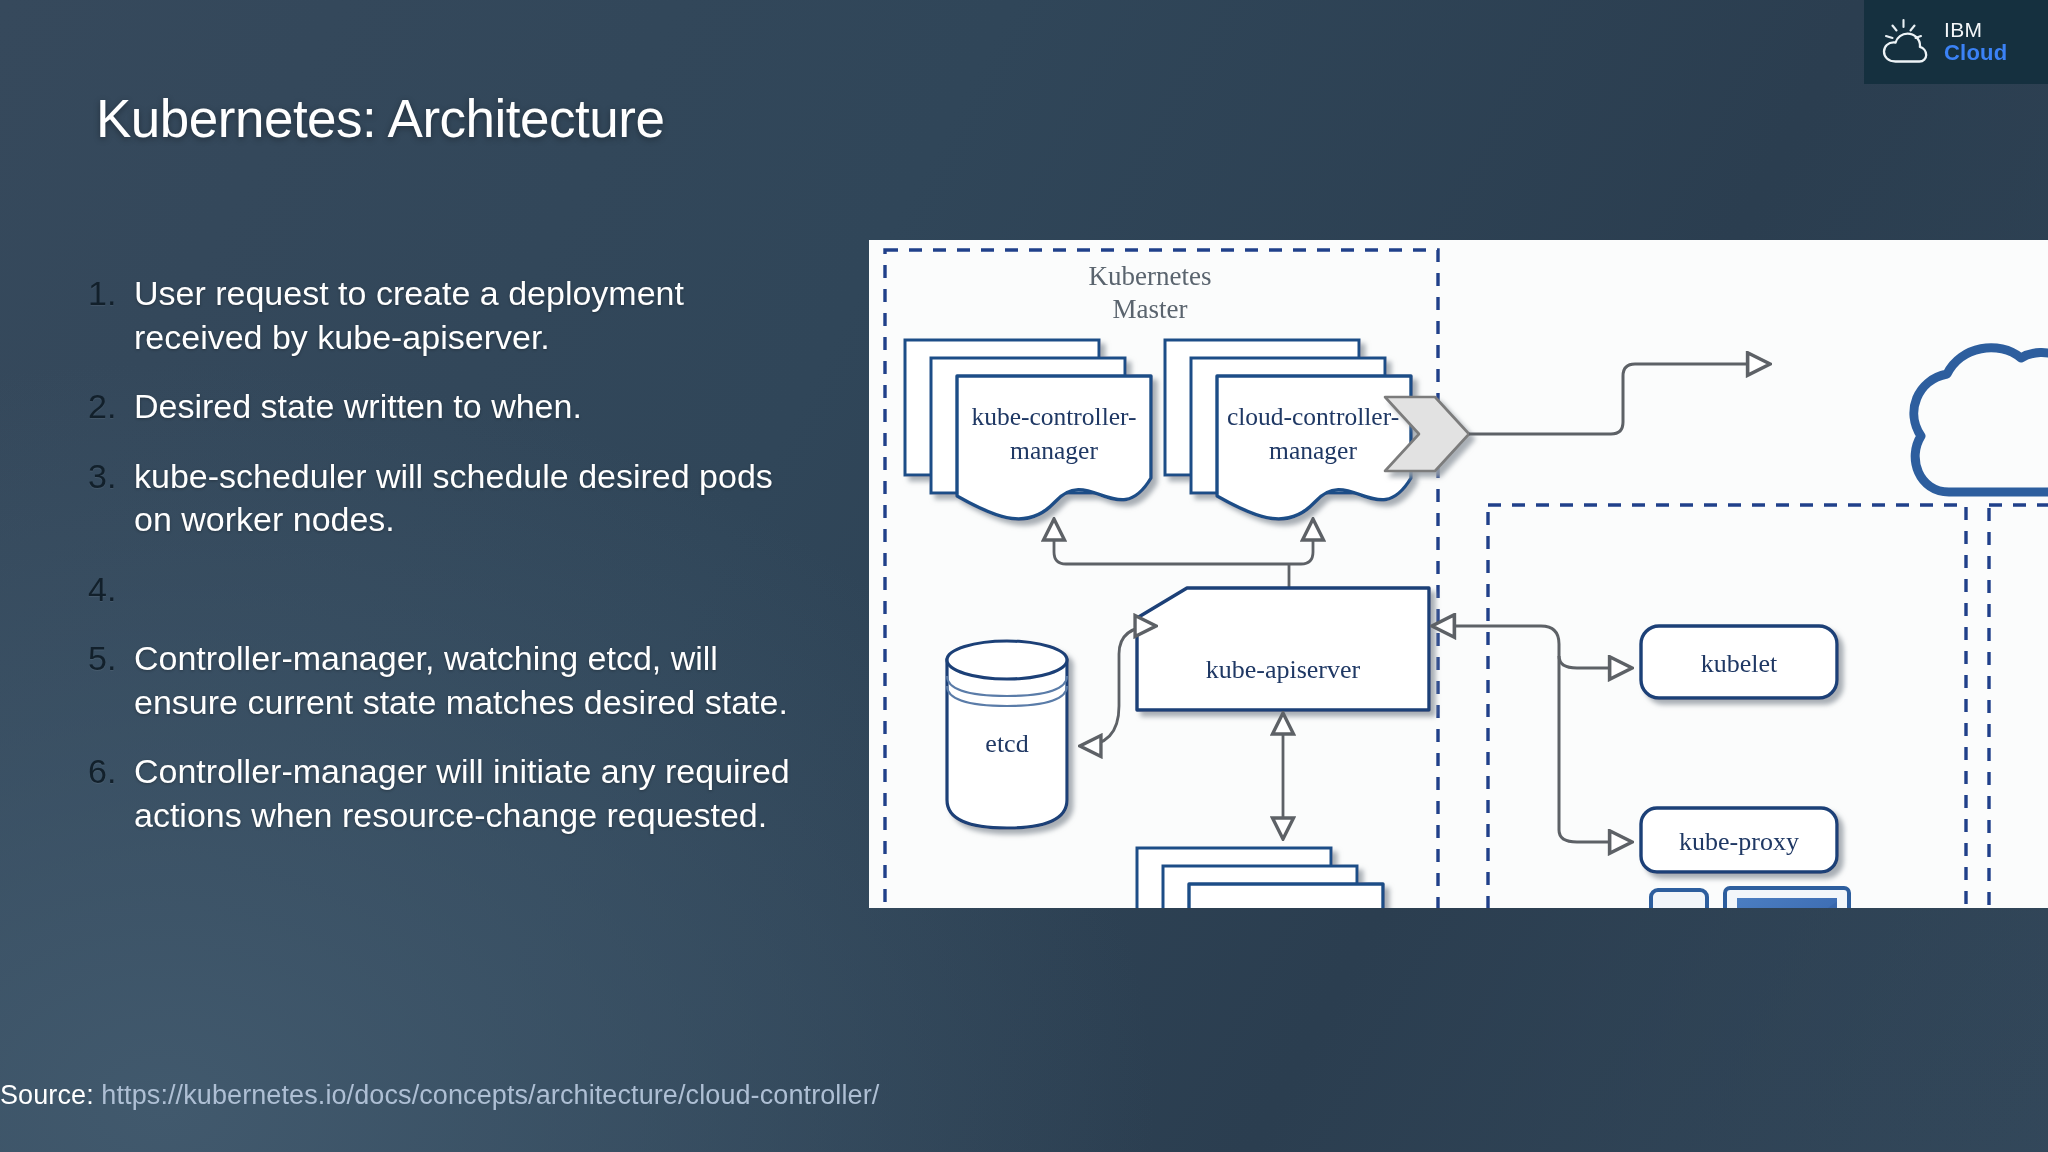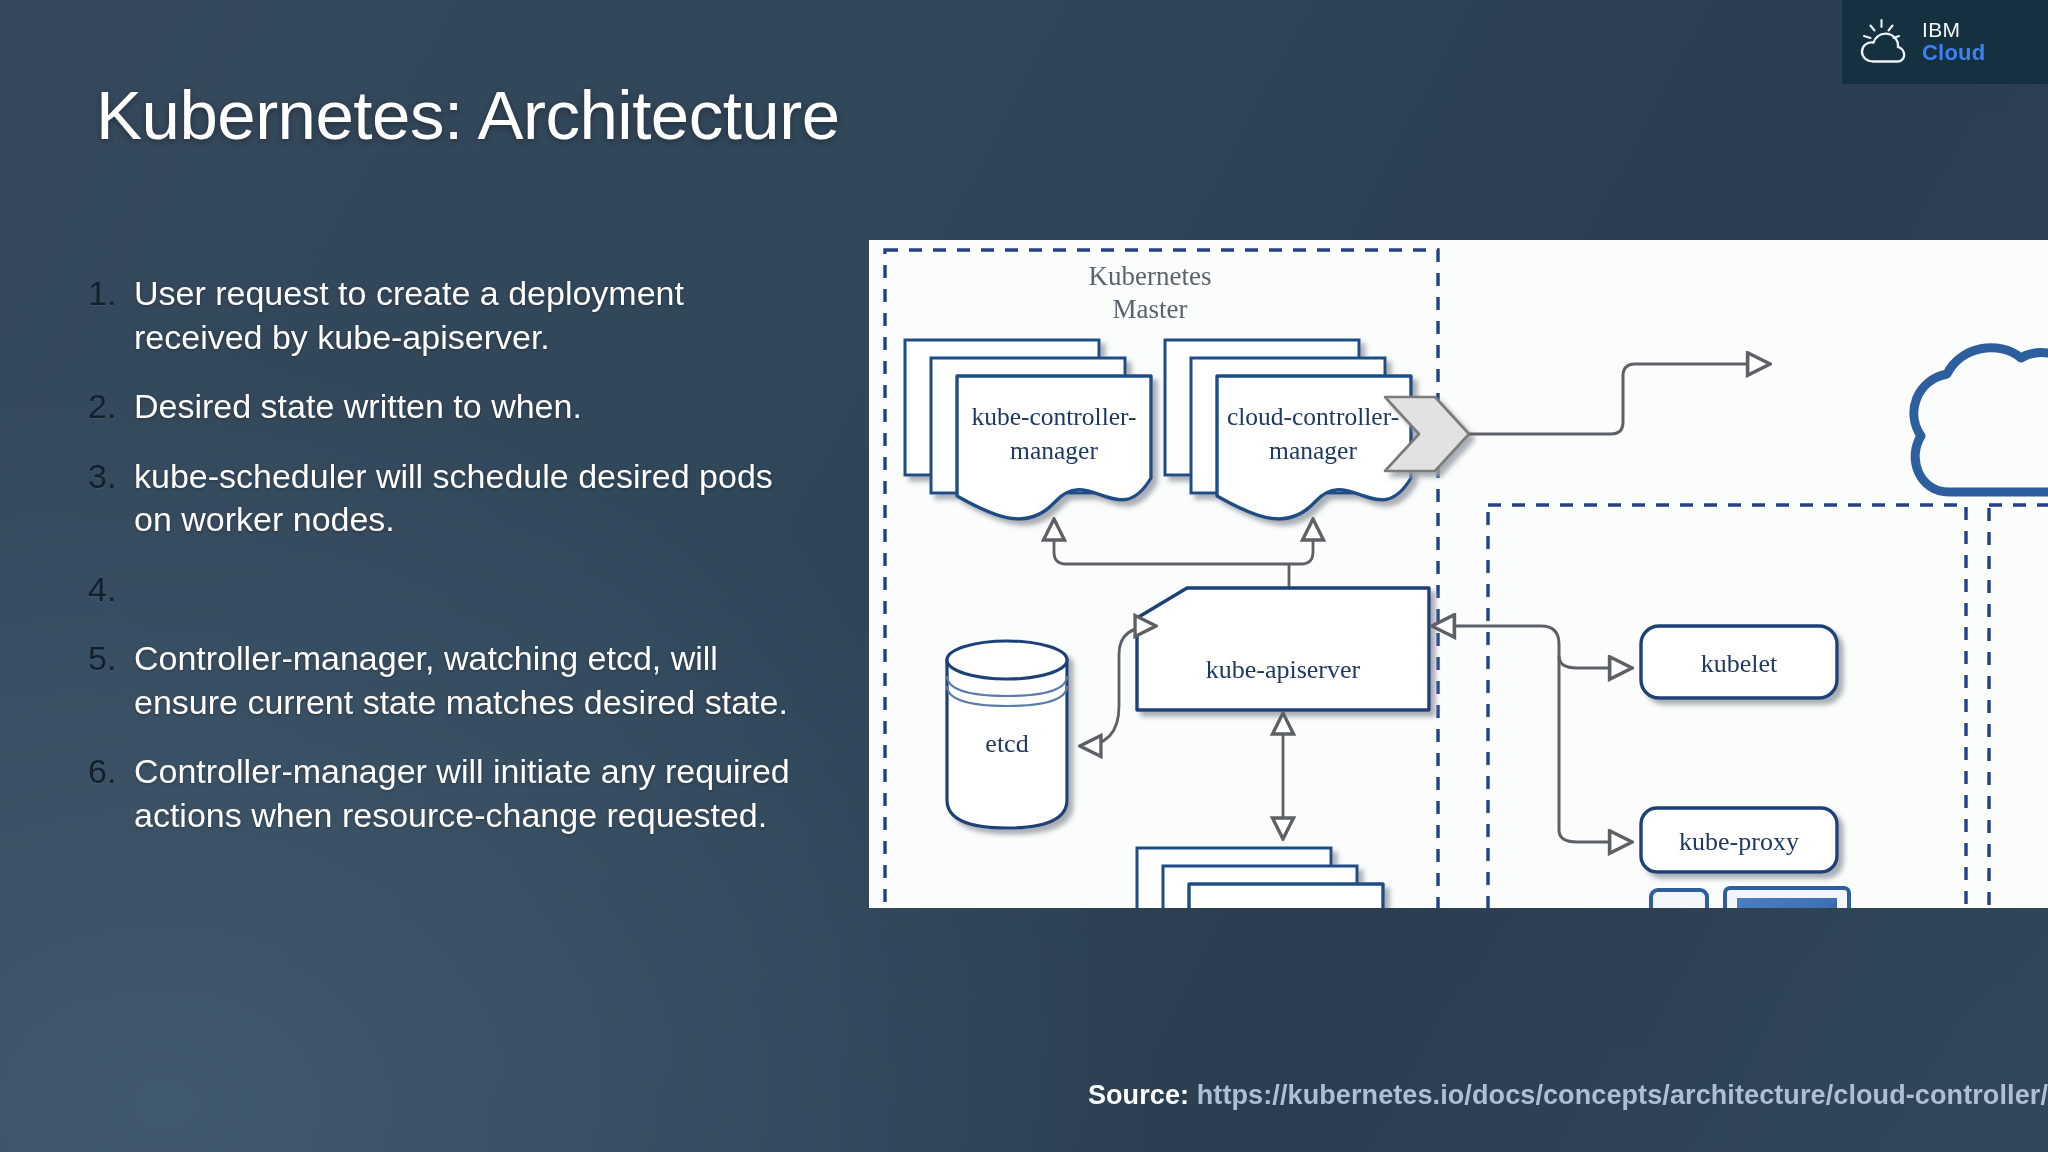--- a/index.html
+++ b/index.html
@@ -13,34 +13,34 @@
     position:relative;width:2048px;height:1152px;
     background:
       radial-gradient(ellipse 1600px 1200px at 8% 96%, #41596d 0%, rgba(65,89,109,0) 62%),
       linear-gradient(118deg, #36495c 0%, #304659 38%, #2b3e50 70%, #27384708 100%),
       linear-gradient(180deg,#2f4456 0%, #33485b 100%);
     overflow:hidden;
   }
 
   
   #ibm-badge{
-    position:absolute;top:0;right:0;width:206px;height:84px;
+    position:absolute;top:0;right:0;width:184px;height:84px;
     background:#15303f;
     display:flex;align-items:center;justify-content:flex-start;
     padding-left:14px;box-sizing:border-box;gap:10px;
   }
   #ibm-badge .cloudmark{width:56px;height:52px;position:relative;flex:none;}
   #ibm-badge .wordmark{display:flex;flex-direction:column;justify-content:center;line-height:1.06;}
   #ibm-badge .wm-ibm{color:#f4f7f9;font-size:21px;letter-spacing:.3px;}
   #ibm-badge .wm-cloud{color:#3b82f6;font-size:22px;font-weight:bold;letter-spacing:.2px;}
 
   
   #page-title{
-    position:absolute;left:96px;top:76px;
-    font-size:69px;color:#ffffff;font-weight:normal;letter-spacing:-0.5px;
+    position:absolute;left:96px;top:88px;
+    font-size:53px;color:#ffffff;font-weight:normal;letter-spacing:-0.5px;
     text-shadow:0 2px 6px rgba(0,0,0,.35);
     white-space:nowrap;
   }
 
   
   #steps{
     position:absolute;left:88px;top:272px;width:720px;
   }
   .step{
     display:flex;align-items:flex-start;margin-bottom:26px;
@@ -50,22 +50,22 @@
     font-size:34px;color:#12202b;line-height:1.28;
     text-shadow:0 1px 1px rgba(255,255,255,.08);
   }
   .step-text{
     font-size:34px;color:#ffffff;line-height:1.28;
     text-shadow:0 1px 3px rgba(0,0,0,.3);
   }
 
   
   #source-line{
-    position:absolute;left:0;right:0;top:1080px;text-align:right;
-    font-size:27px;letter-spacing:.1px;font-weight:bold;
+    position:absolute;left:0;right:0;top:1080px;text-align:left;
+    font-size:27px;letter-spacing:.1px;
   }
   #source-label{color:#ffffff;}
   #source-url{color:#aebfd4;}
 
   
   #diagram{
     position:absolute;left:869px;top:240px;width:1179px;height:668px;
     background:#fbfcfc;overflow:hidden;
   }
   #diagram svg{display:block;}

